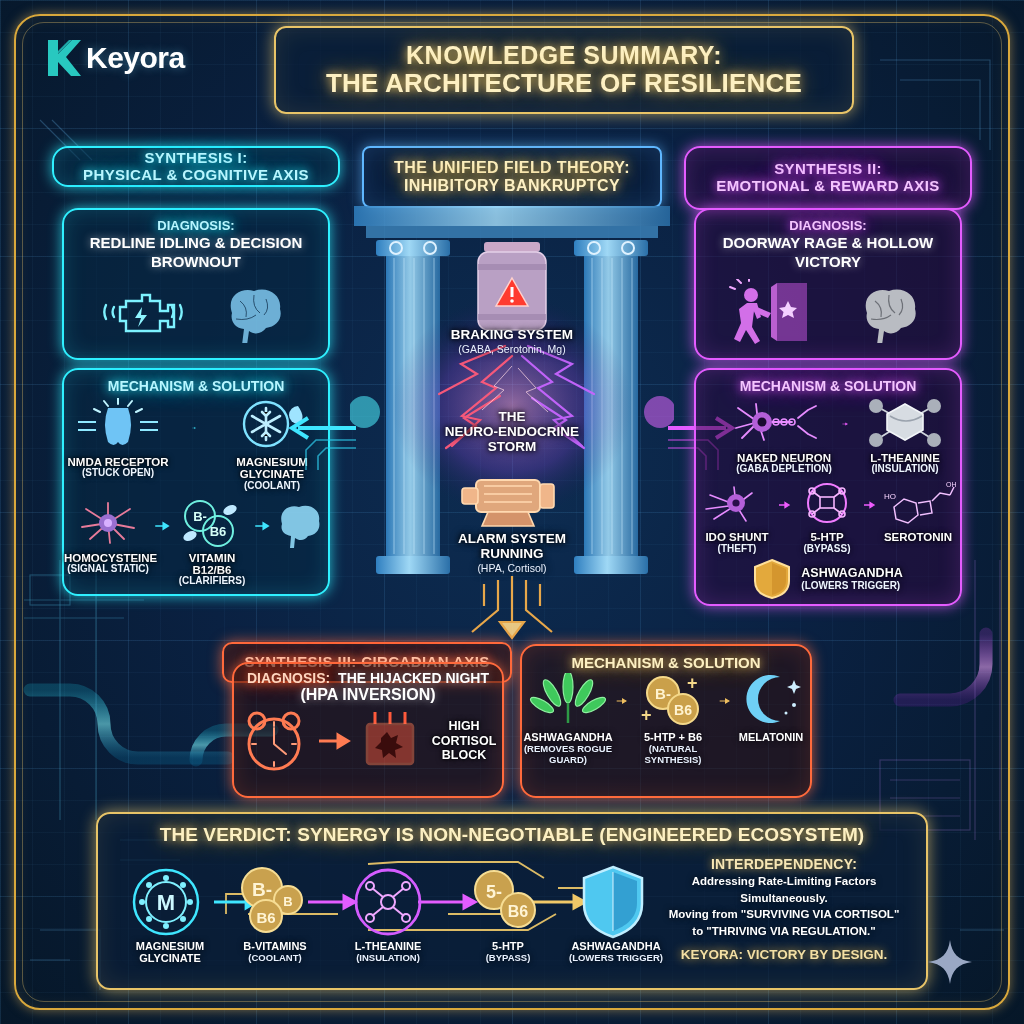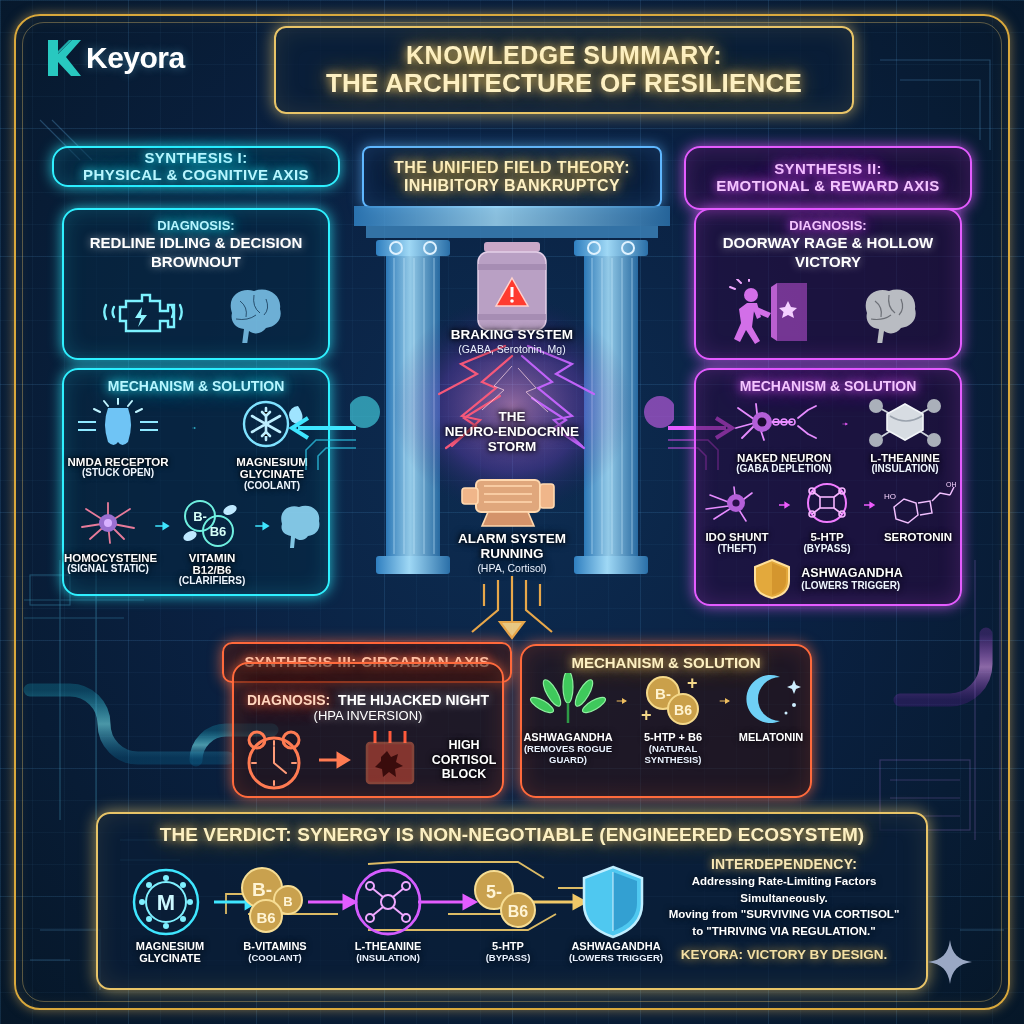--- a/index.html
+++ b/index.html
@@ -609,26 +609,26 @@
         <i>(LOWERS TRIGGER)</i>
       </div>
     </div>
   </div>
 
   <div id="circ-head" class="panel neon-orange">
     <div class="panel-title hdr-orange h">SYNTHESIS III: CIRCADIAN AXIS</div>
   </div>
 
   <div id="circ-diag" class="panel neon-orange">
-    <div style="text-align:center;padding-top:0;margin-top:28px;">
+    <div style="text-align:center;padding-top:6px;">
       <div style="font-size:14px;font-weight:bold;">
         <span class="hdr-orange">DIAGNOSIS:</span>
         <span class="hdr-white" style="margin-left:4px">THE HIJACKED NIGHT</span>
       </div>
-      <div class="hdr-white" style="font-size:13px;font-weight:normal;">(HPA INVERSION)</div>
+      <div class="hdr-white" style="font-size:16px;font-weight:bold;">(HPA INVERSION)</div>
     </div>
     <div style="display:flex;align-items:center;justify-content:center;gap:6px;margin-top:4px;">
       <svg width="74" height="66" viewBox="0 0 74 66">
         <circle cx="37" cy="36" r="25" fill="none" stroke="#ff7b52" stroke-width="3"></circle>
         <circle cx="20" cy="13" r="8" fill="none" stroke="#ff7b52" stroke-width="3"></circle>
         <circle cx="54" cy="13" r="8" fill="none" stroke="#ff7b52" stroke-width="3"></circle>
         <g stroke="#ff9b78" stroke-width="2" stroke-linecap="round">
           <path d="M37 36 V20 M37 36 l12 10"></path>
           <path d="M37 14 v4 M37 54 v4 M15 36 h4 M55 36 h4"></path>
         </g>

